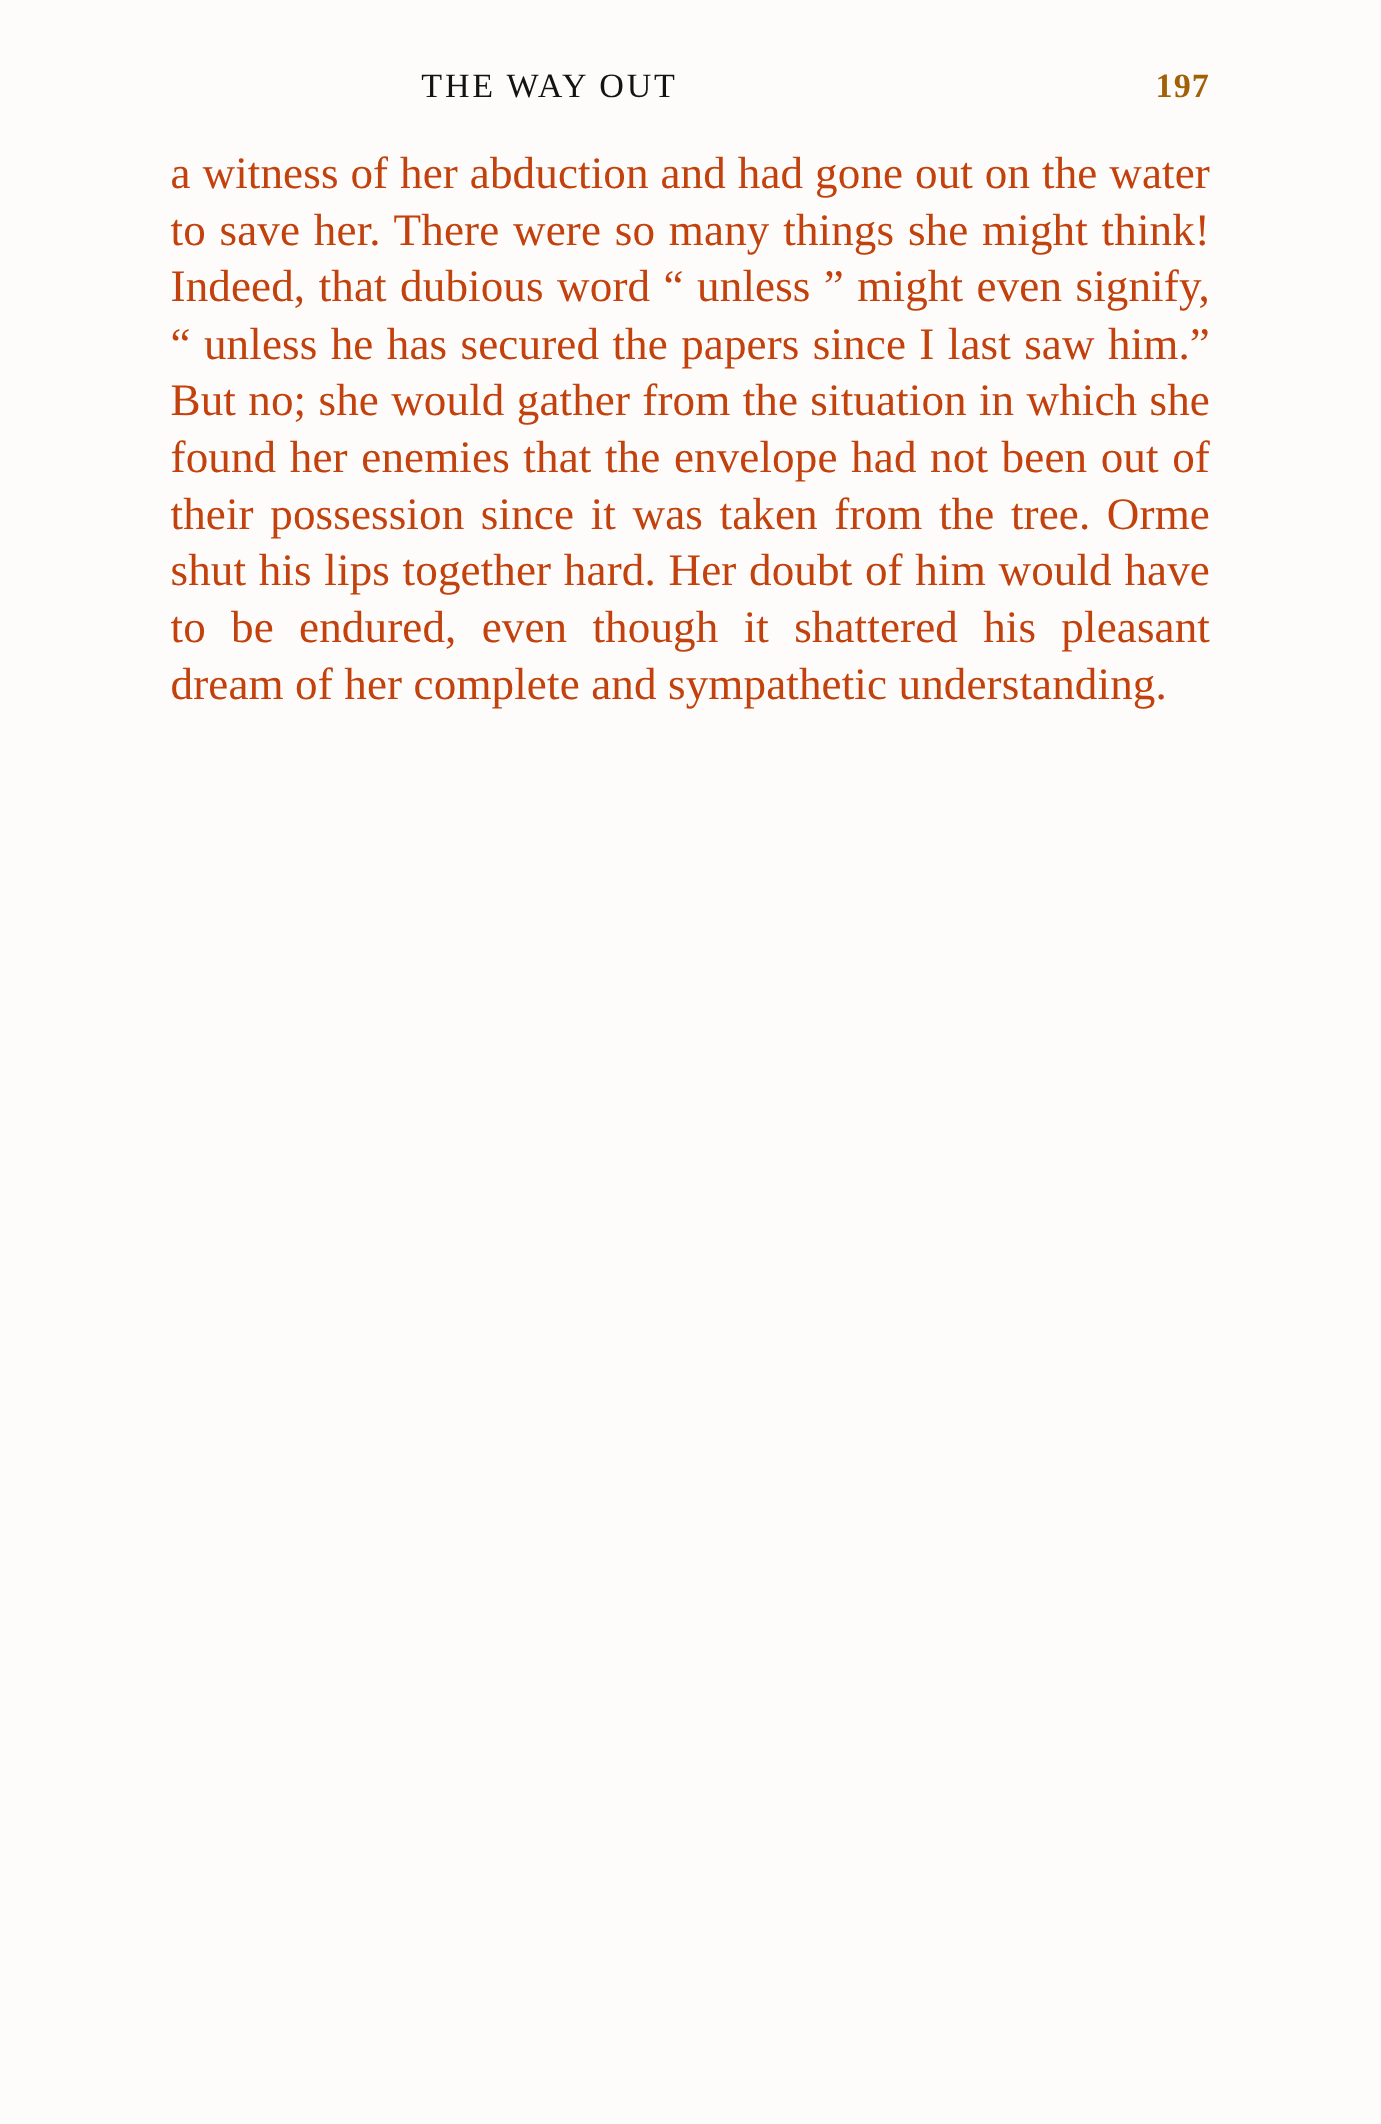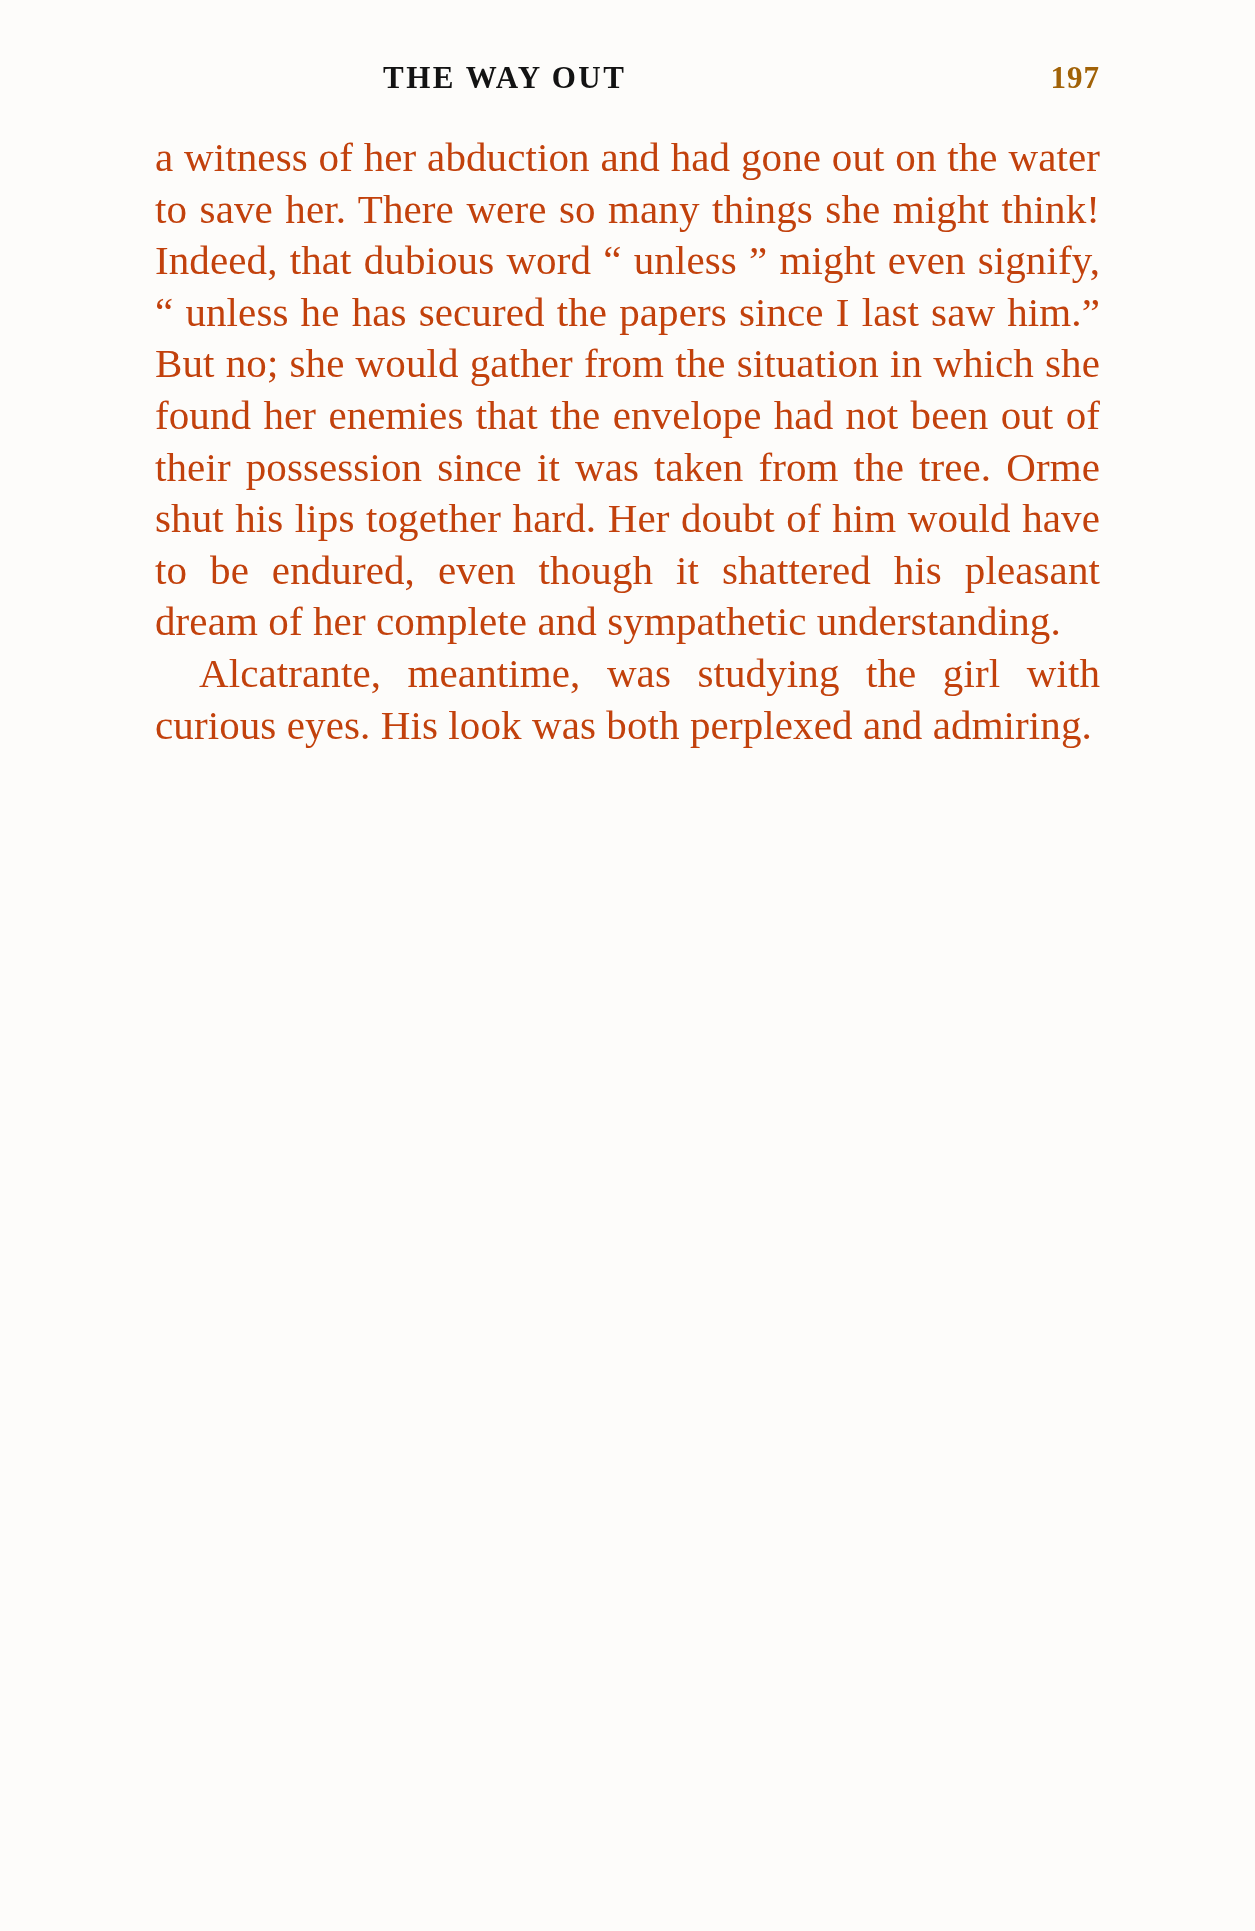--- a/index.html
+++ b/index.html
@@ -30,21 +30,21 @@
   }
   .header {
     display: flex;
     align-items: baseline;
     justify-content: flex-start;
     height: 54px;
     margin-bottom: 18px;
   }
   .header-title {
     font-size: 31px;
-    font-weight: bold;
+    font-weight: normal;
     letter-spacing: 2.5px;
     margin-left: 228px;
     color: #131313;
     white-space: nowrap;
   }
   .header-page-number {
     font-size: 31px;
     font-weight: bold;
     margin-left: auto;
     letter-spacing: 1px;
@@ -78,17 +78,16 @@
 <div class="page">
   <div class="page-inner">
 
     <div class="header">
       <div class="header-title">THE  WAY  OUT</div>
       <div class="header-page-number">197</div>
     </div>
 
     <div class="body-text">
       <p>a witness of her abduction and had gone out on the water to save her.   There were so many things she might think!   Indeed, that dubious word “ unless ” might even signify,  “ unless he has secured the papers since I last saw him.”   But no; she would gather from the situation in which she found her enemies that the envelope had not been out of their possession  since it was taken from the tree. Orme shut his lips together hard.   Her doubt of him would have to be endured, even though it shattered his pleasant dream of her complete and sympathetic understanding.</p>
-      <p class="indent">Alcatrante, meantime, was studying the girl with curious eyes.   His look was both perplexed and admiring.</p>
     </div>
 
   </div>
 </div>
 
 </body></html>

